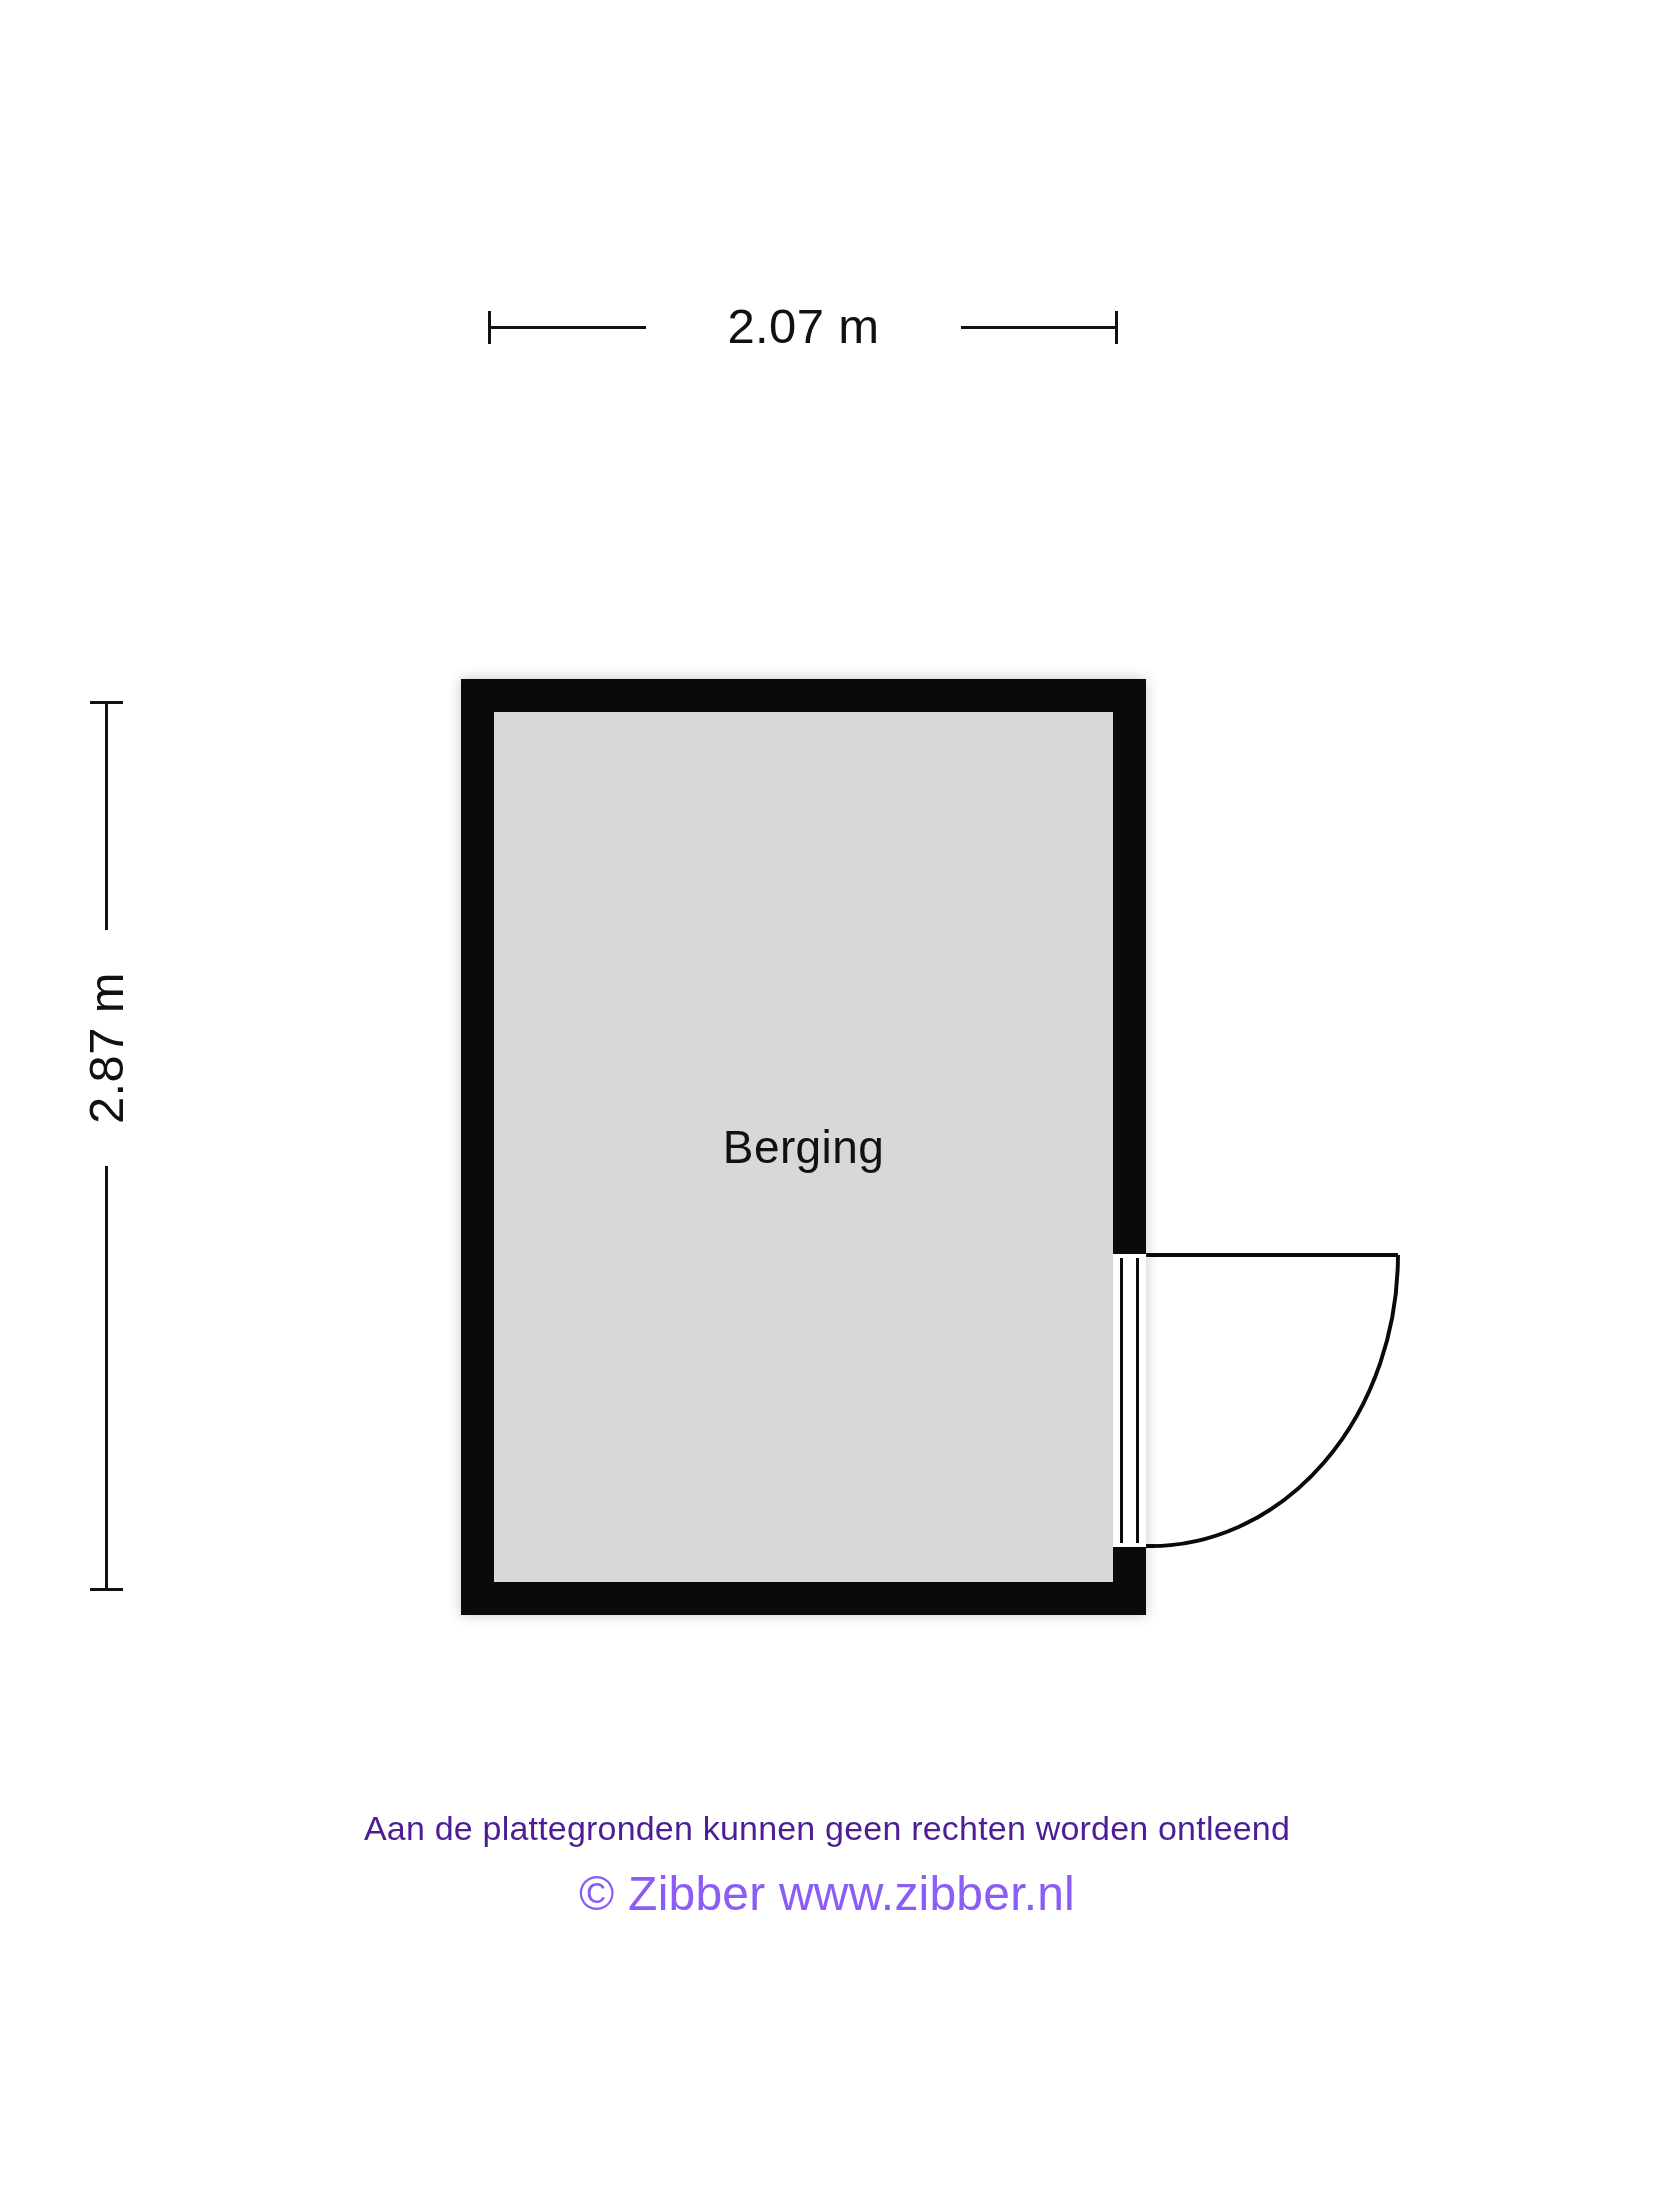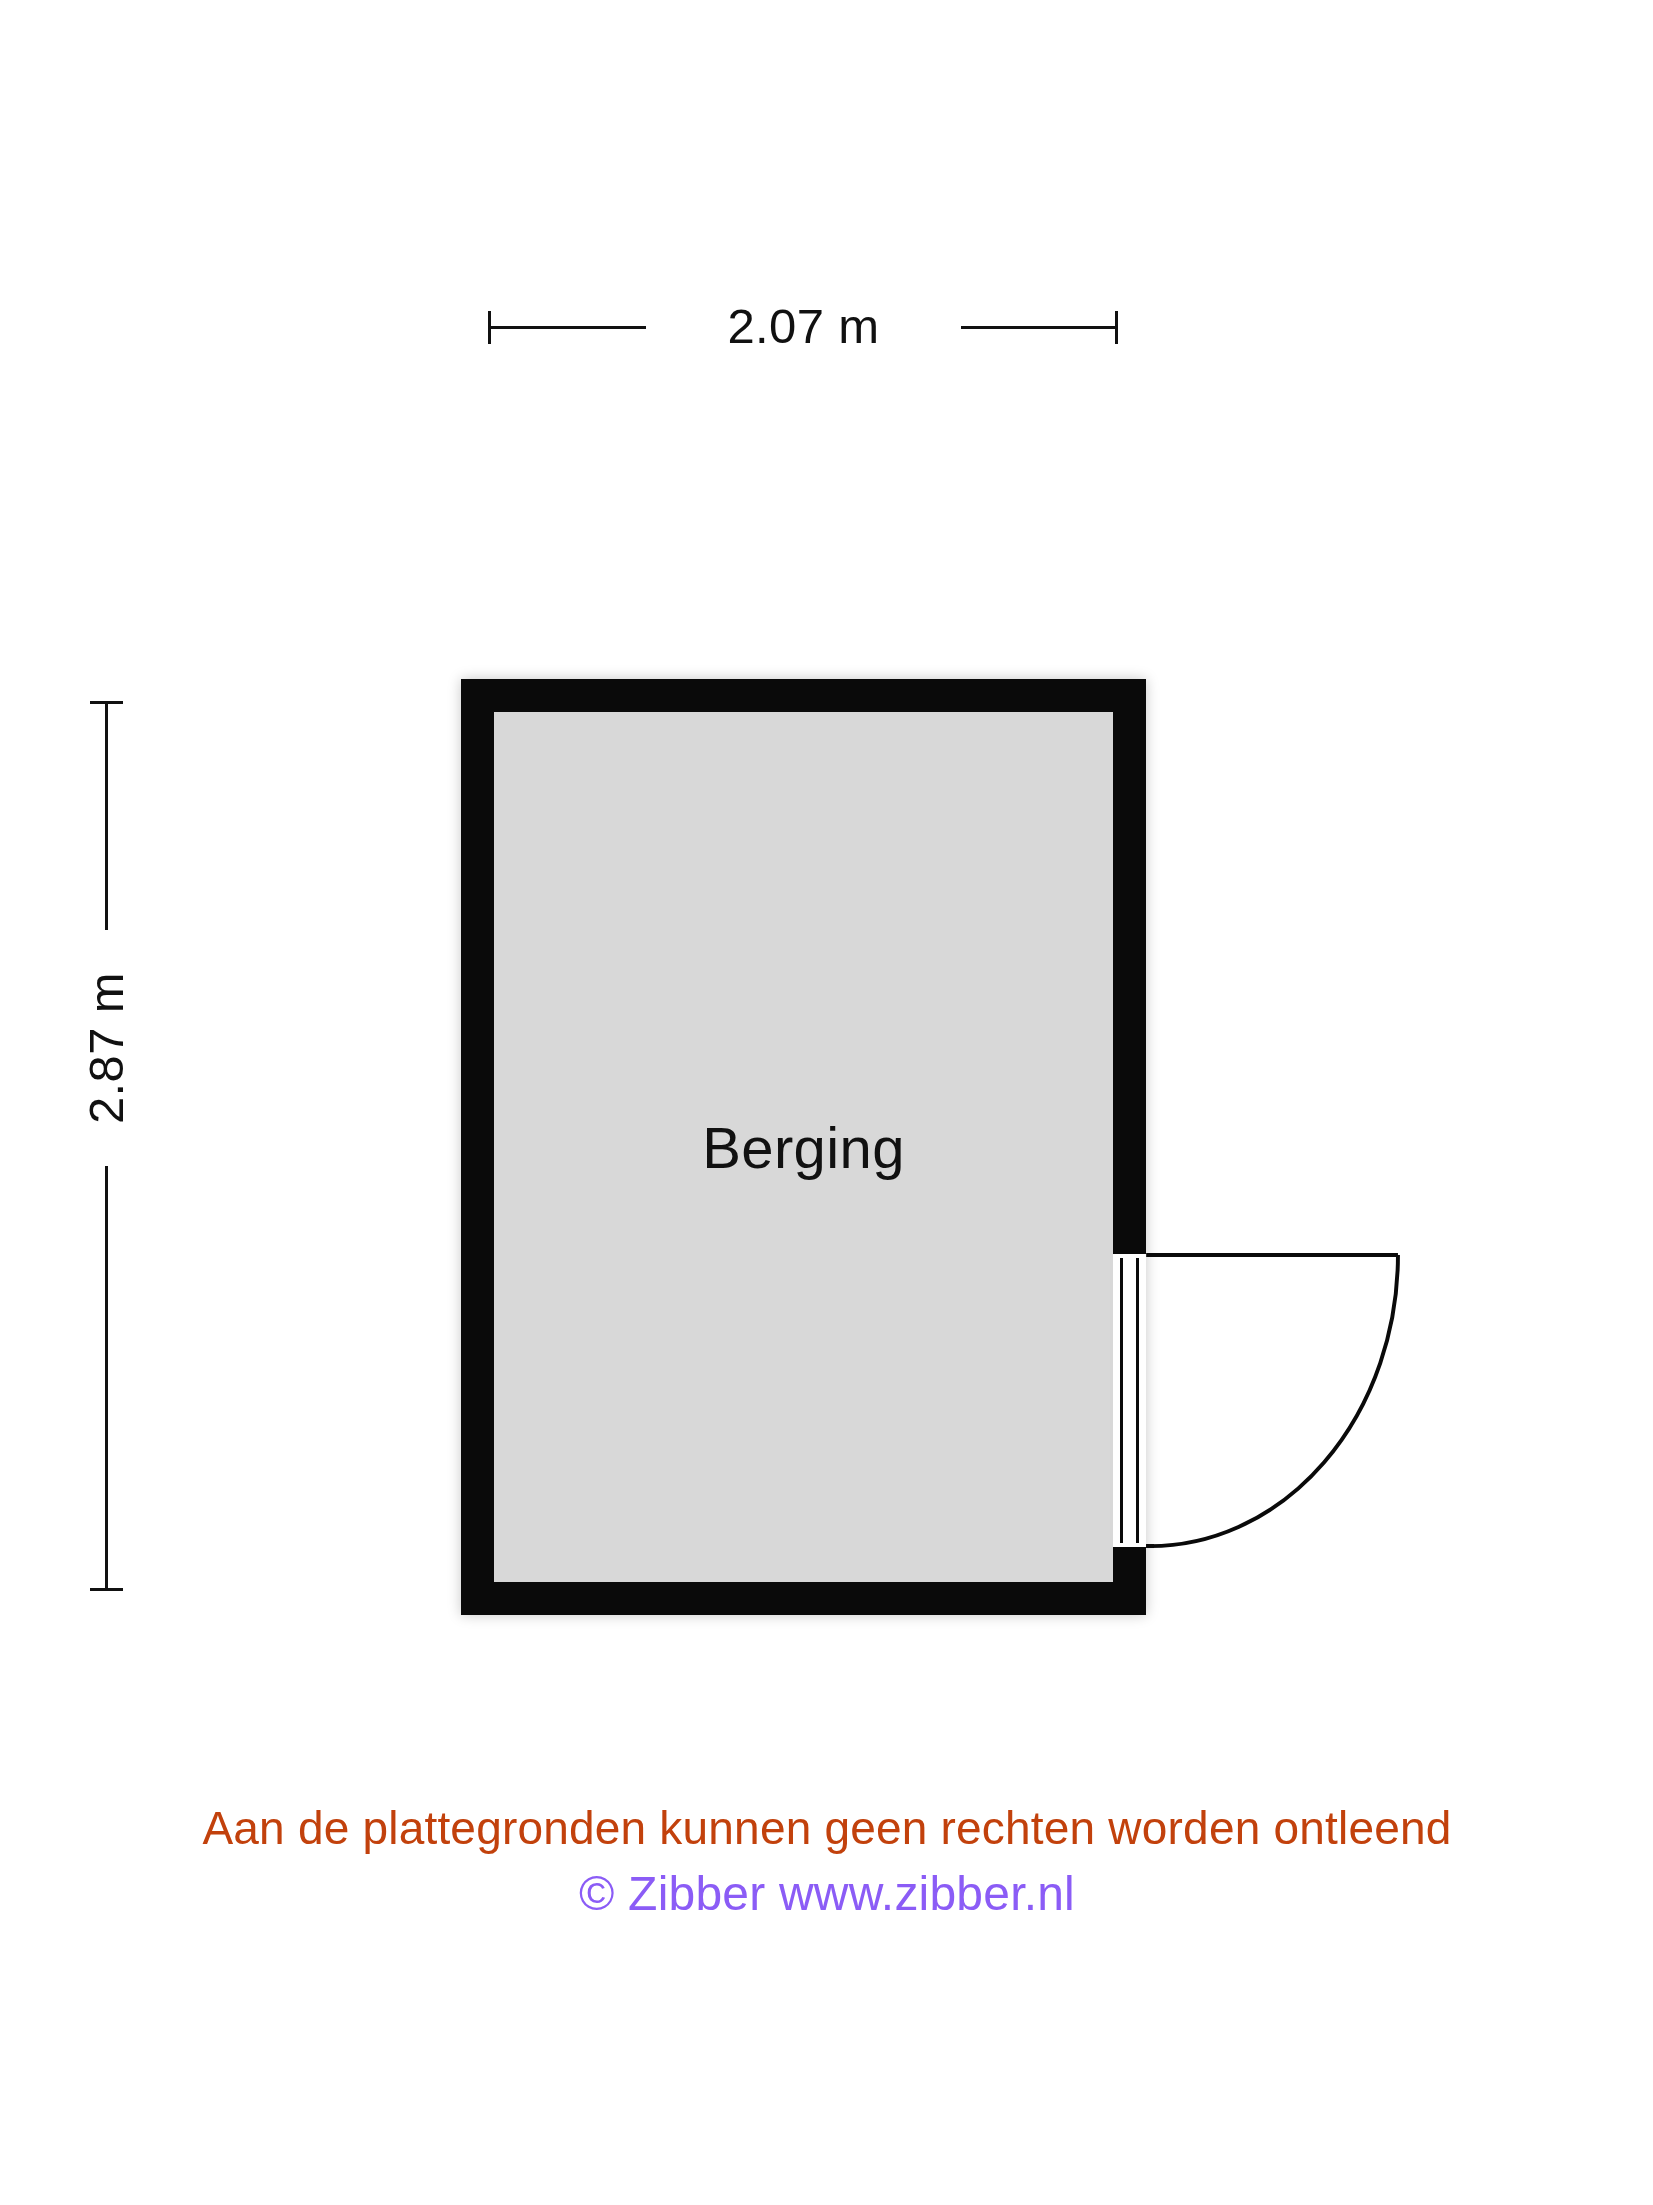--- a/index.html
+++ b/index.html
@@ -128,21 +128,21 @@
     width: 619px;
     height: 870px;
     background: #d8d8d8;
   }
   .room .room-label {
     position: absolute;
     left: 33px;
     top: 441px;
     width: 619px;
     text-align: center;
-    font-size: 58px;
+    font-size: 46px;
     line-height: 55px;
     color: #111111;
     letter-spacing: 0.4px;
   }
   .door-opening {
     position: absolute;
     left: 1113px;
     top: 1251px;
     width: 33px;
     height: 299px;
@@ -172,23 +172,23 @@
 
   
   .footer {
     position: absolute;
     left: 0;
     top: 1796px;
     width: 1654px;
     text-align: center;
   }
   .footer .line1 {
-    font-size: 46px;
+    font-size: 34px;
     line-height: 65px;
-    color: #c2410c;
+    color: #4c1d95;
     letter-spacing: 0.2px;
   }
   .footer .line2 {
     font-size: 48px;
     line-height: 65px;
     color: #8b5cf6;
     letter-spacing: 0.2px;
   }
 </style>
 </head>

